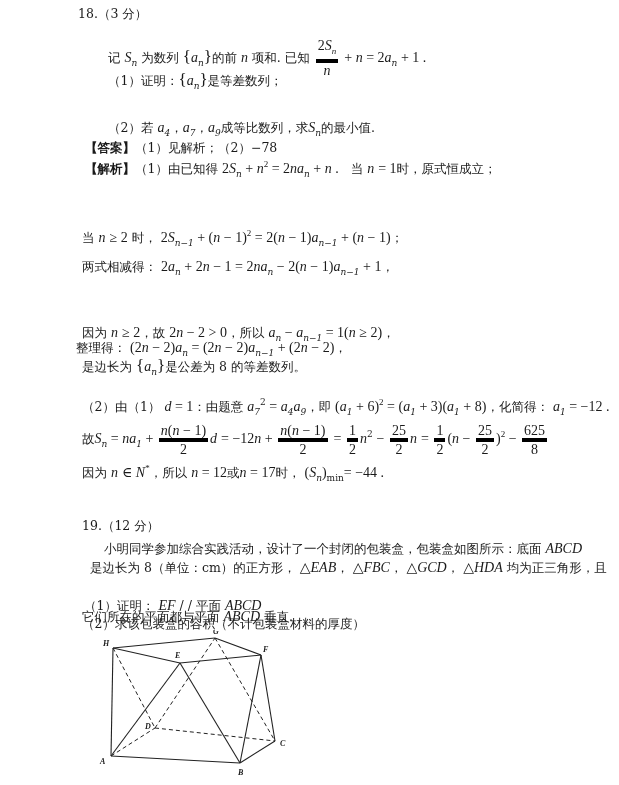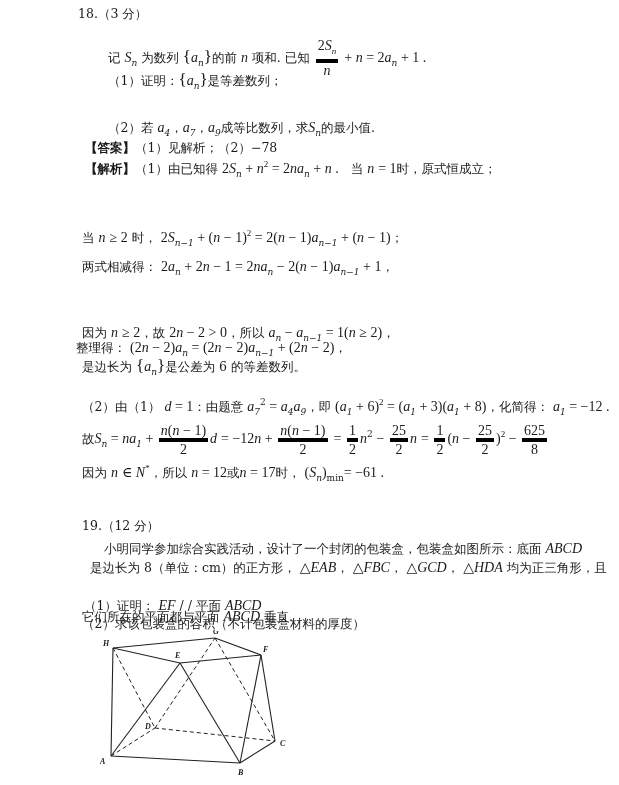--- a/index.html
+++ b/index.html
@@ -66,21 +66,21 @@
   <span>整理得：</span>
   <span class="r">(2<i>n</i> − 2)<i>a</i></span><sub>n</sub><span class="r"> = (2<i>n</i> − 2)<i>a</i></span><sub>n−1</sub><span class="r"> + (2<i>n</i> − 2)</span>，
 </div>
 
 <div class="line" style="left:82px;top:325px;">
   <span>因为</span> <i>n</i> <span class="r">≥ 2</span>，<span>故</span> <span class="r">2<i>n</i> − 2 &gt; 0</span>，<span>所以</span>
   <i>a</i><sub>n</sub><span class="r"> − <i>a</i></span><sub>n−1</sub><span class="r"> = 1(<i>n</i> ≥ 2)</span>，
 </div>
 
 <div class="line" style="left:82px;top:358px;">
-  <span>是边长为</span> <span class="brace">{</span><i>a</i><sub>n</sub><span class="brace">}</span><span>是公差为 6 的等差数列。</span>
+  <span>是边长为</span> <span class="brace">{</span><i>a</i><sub>n</sub><span class="brace">}</span><span>是公差为 8 的等差数列。</span>
 </div>
 
 <div class="line" style="left:82px;top:394px;">
   <span>（2）由（1）</span>
   <i>d</i><span class="r"> = 1</span><span>：由题意</span>
   <i>a</i><sub>7</sub><sup>2</sup><span class="r"> = <i>a</i></span><sub>4</sub><i>a</i><sub>9</sub><span>，即</span>
   <span class="r">(<i>a</i></span><sub>1</sub><span class="r"> + 6)<sup>2</sup> = (<i>a</i></span><sub>1</sub><span class="r"> + 3)(<i>a</i></span><sub>1</sub><span class="r"> + 8)</span><span>，化简得：</span>
   <i>a</i><sub>1</sub><span class="r"> = −12 .</span>
 </div>
 
@@ -91,21 +91,21 @@
   <span class="frac"><span class="num"><i>n</i>(<i>n</i> − 1)</span><span class="den">2</span></span>
   <span class="r"> = </span><span class="frac"><span class="num">1</span><span class="den">2</span></span><i>n</i><sup>2</sup>
   <span class="r"> − </span><span class="frac"><span class="num">25</span><span class="den">2</span></span><i>n</i>
   <span class="r"> = </span><span class="frac"><span class="num">1</span><span class="den">2</span></span><span class="r">(<i>n</i> − </span><span class="frac"><span class="num">25</span><span class="den">2</span></span><span class="r">)<sup>2</sup> − </span><span class="frac"><span class="num">625</span><span class="den">8</span></span>
 </div>
 
 <div class="line" style="left:82px;top:460px;">
   <span>因为</span>
   <i>n</i> <span class="r">∈ <i>N</i><sup>*</sup></span><span>，所以</span>
   <i>n</i><span class="r"> = 12</span><span>或</span><i>n</i><span class="r"> = 17</span><span>时，</span>
-  <span class="r">(<i>S</i></span><sub>n</sub><span class="r">)</span><sub style="font-style:normal">min</sub><span class="r">= −61 .</span>
+  <span class="r">(<i>S</i></span><sub>n</sub><span class="r">)</span><sub style="font-style:normal">min</sub><span class="r">= −44 .</span>
 </div>
 
 <div class="line" style="left:82px;top:518px;">19.（12 分）</div>
 
 <div class="line" style="left:104px;top:541px;">
   <span>小明同学参加综合实践活动，设计了一个封闭的包装盒，包装盒如图所示：底面</span>
   <i>ABCD</i>
 </div>
 
 <div class="line" style="left:90px;top:560px;">

